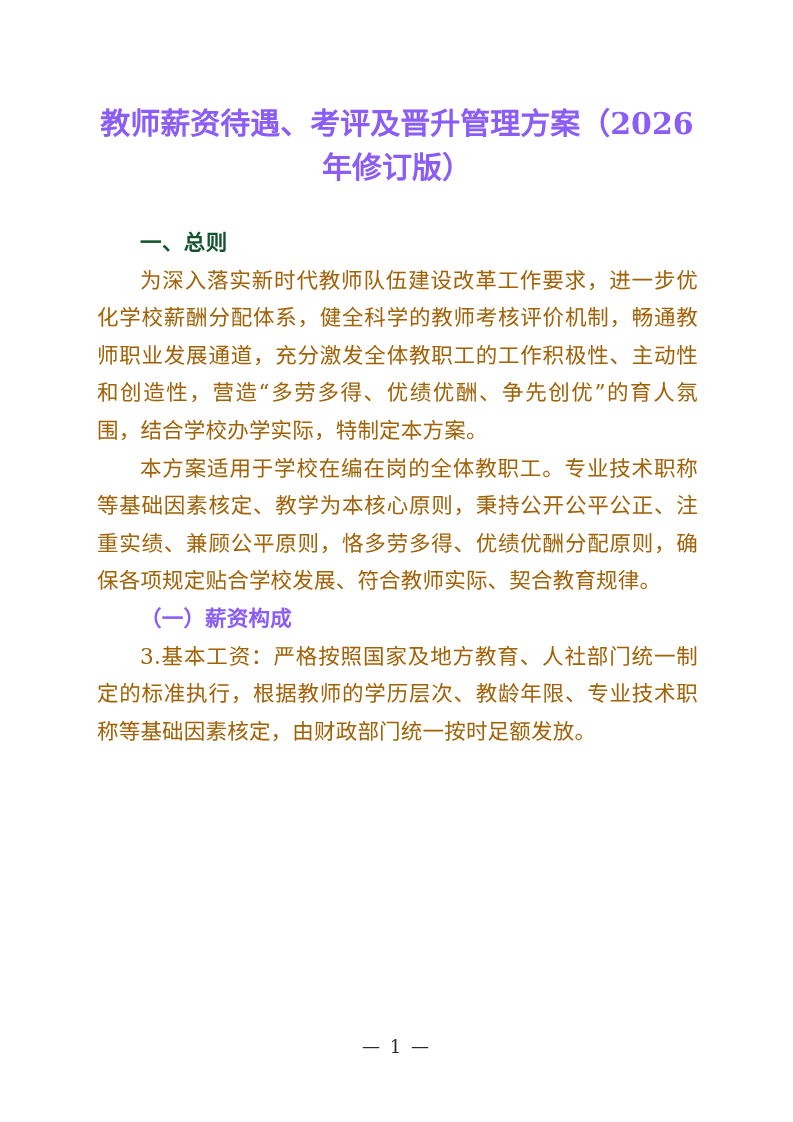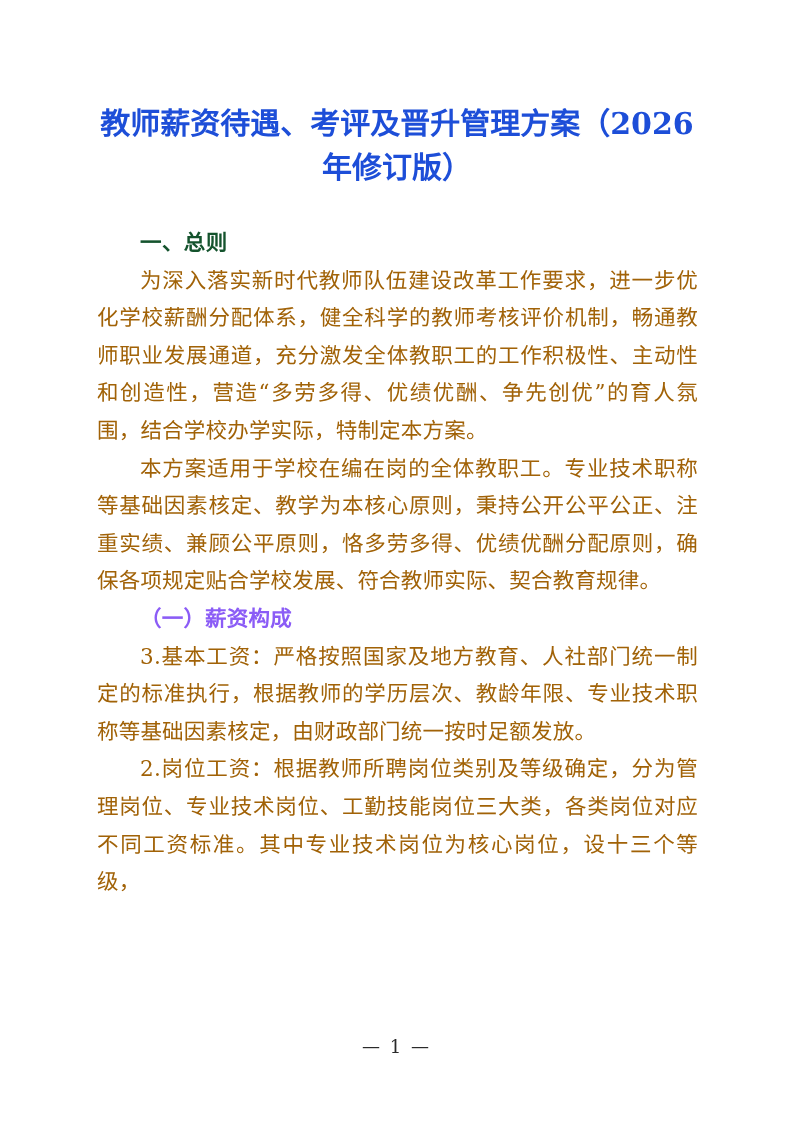--- a/index.html
+++ b/index.html
@@ -30,21 +30,21 @@
     position: absolute;
     left: 97px;
     top: 103px;
     width: 600px;
     text-align: center;
     font-family: "DejaVu Serif", "Liberation Serif", serif;
     font-weight: 700;
     font-size: 30px;
     line-height: 44px;
     letter-spacing: 0px;
-    color: #1d4ed8;
+    color: #8b5cf6;
     text-rendering: geometricPrecision;
   }
 
   
   .content {
     position: absolute;
     left: 97px;
     top: 224px;
     width: 601px;
   }
@@ -115,19 +115,18 @@
     <p class="para">为深入落实新时代教师队伍建设改革工作要求，进一步优化学校薪酬分配体系，健全科学的教师考核评价机制，畅通教师职业发展通道，充分激发全体教职工的工作积极性、主动性和创造性，营造“多劳多得、优绩优酬、争先创优”的育人氛围，结合学校办学实际，特制定本方案。</p>
 
     <p class="para">本方案适用于学校在编在岗的全体教职工。专业技术职称等基础因素核定、教学为本核心原则，秉持公开公平公正、注重实绩、兼顾公平原则，恪多劳多得、优绩优酬分配原则，确保各项规定贴合学校发展、符合教师实际、契合教育规律。</p>
 
 
     <p class="subheading">（一）薪资构成</p>
 
 
     <p class="para">3.基本工资：严格按照国家及地方教育、人社部门统一制定的标准执行，根据教师的学历层次、教龄年限、专业技术职称等基础因素核定，由财政部门统一按时足额发放。</p>
 
-    <p class="para">2.岗位工资：根据教师所聘岗位类别及等级确定，分为管理岗位、专业技术岗位、工勤技能岗位三大类，各类岗位对应不同工资标准。其中专业技术岗位为核心岗位，设十三个等级，</p>
 
   </div>
 
   <div class="page-footer">— 1 —</div>
 
 </div>
 
 </body></html>

